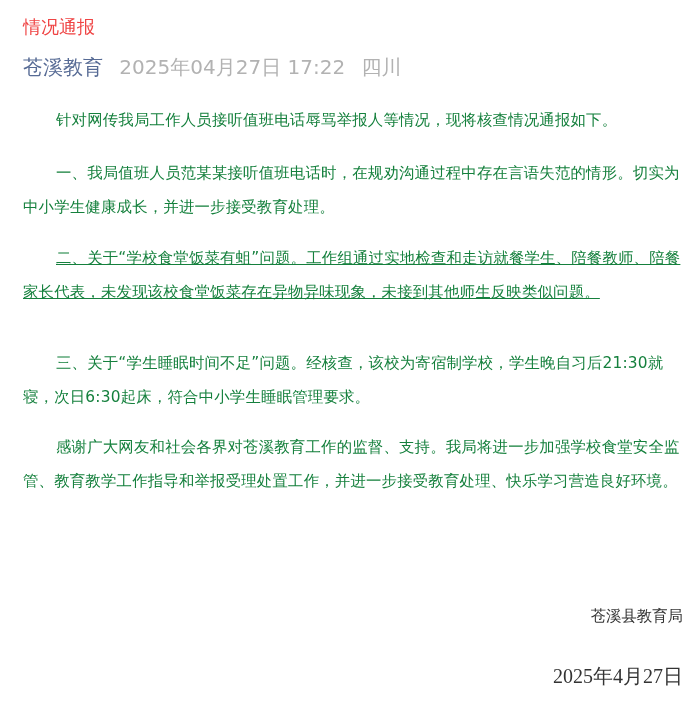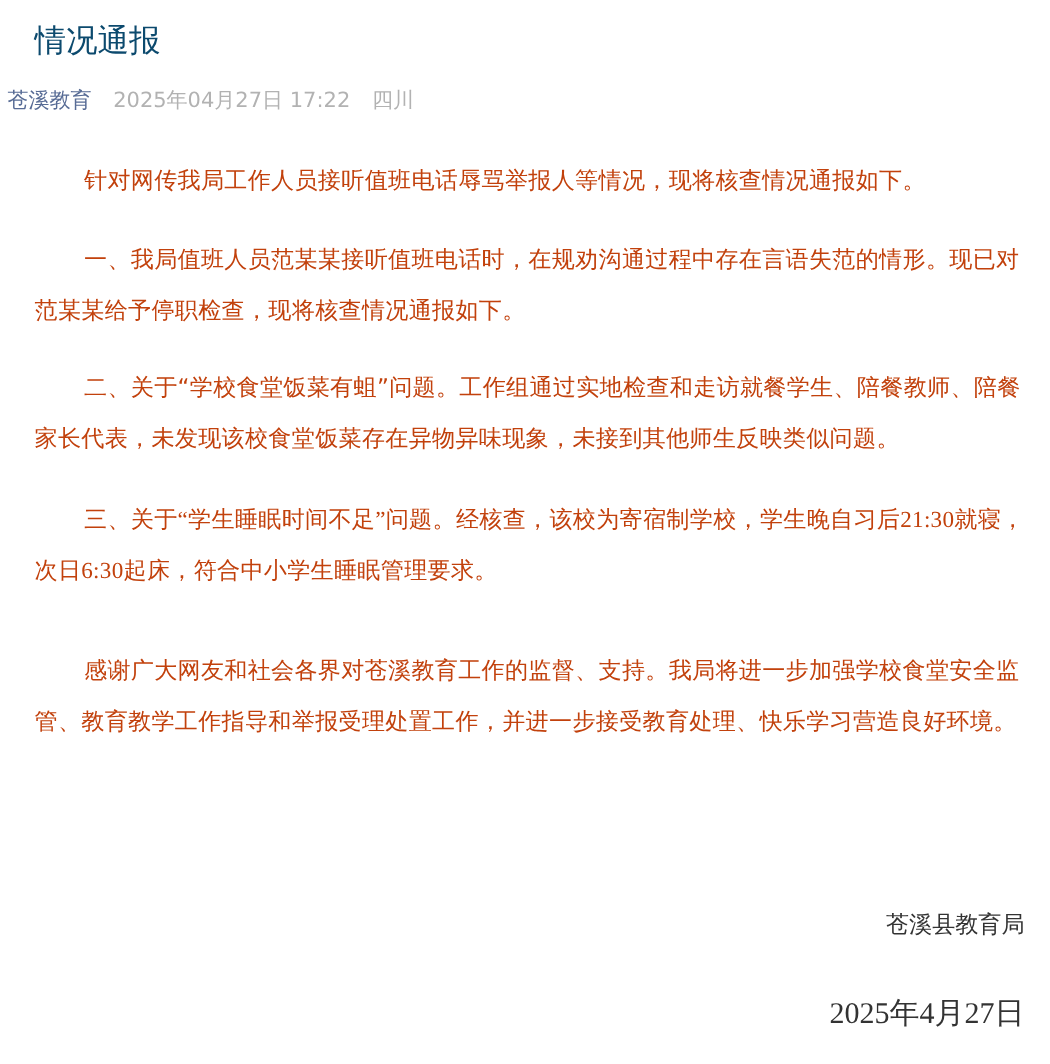--- a/index.html
+++ b/index.html
@@ -18,61 +18,61 @@
     .article {
       position: absolute;
       left: 0;
       top: 0;
       width: 700px;
     }
     .title {
       position: absolute;
       left: 23px;
       top: 12px;
-      font-size: 21px;
+      font-size: 18px;
       line-height: 30px;
-      color: #0c4a6e;
+      color: #ef4444;
       font-weight: normal;
       margin: 0;
       white-space: nowrap;
     }
     .meta {
       position: absolute;
-      left: 5px;
+      left: 23px;
       top: 57px;
-      font-size: 14px;
+      font-size: 20px;
       line-height: 20px;
       white-space: nowrap;
     }
     .meta .account {
       color: #576b95;
       margin-right: 10px;
     }
     .meta .time {
       color: #b2b2b2;
       margin-right: 10px;
     }
     .meta .loc {
       color: #b2b2b2;
     }
     .para {
       position: absolute;
       left: 23px;
       width: 660px;
       font-size: 15.4px;
       line-height: 34px;
-      color: #c2410c;
+      color: #15803d;
       text-indent: 33px;
       margin: 0;
       letter-spacing: 0.2px;
     }
     .p0 { top: 103px; }
     .p1 { top: 156px; }
-    .p2 { top: 241px; }
-    .p3 { top: 330px; font-family: Liberation Serif, serif; }
+    .p2 { top: 241px; text-decoration: underline; }
+    .p3 { top: 346px; }
     .p4 { top: 430px; }
     .sign {
       position: absolute;
       right: 17px;
       font-size: 15.4px;
       line-height: 24px;
       color: #333333;
       text-align: left;
       white-space: nowrap;
     }
@@ -89,20 +89,20 @@
 <div class="article">
   <h1 class="title">情况通报</h1>
 
   <div class="meta">
     <span class="account">苍溪教育</span>
     <span class="time">2025年04月27日 17:22</span>
     <span class="loc">四川</span>
   </div>
 
   <p class="para p0">针对网传我局工作人员接听值班电话辱骂举报人等情况，现将核查情况通报如下。</p>
-  <p class="para p1">一、我局值班人员范某某接听值班电话时，在规劝沟通过程中存在言语失范的情形。现已对范某某给予停职检查，现将核查情况通报如下。</p>
+  <p class="para p1">一、我局值班人员范某某接听值班电话时，在规劝沟通过程中存在言语失范的情形。切实为中小学生健康成长，并进一步接受教育处理。</p>
   <p class="para p2">二、关于“学校食堂饭菜有蛆”问题。工作组通过实地检查和走访就餐学生、陪餐教师、陪餐家长代表，未发现该校食堂饭菜存在异物异味现象，未接到其他师生反映类似问题。</p>
   <p class="para p3">三、关于“学生睡眠时间不足”问题。经核查，该校为寄宿制学校，学生晚自习后21:30就寝，次日6:30起床，符合中小学生睡眠管理要求。</p>
   <p class="para p4">感谢广大网友和社会各界对苍溪教育工作的监督、支持。我局将进一步加强学校食堂安全监管、教育教学工作指导和举报受理处置工作，并进一步接受教育处理、快乐学习营造良好环境。</p>
 
   <div class="sign sign-org">苍溪县教育局</div>
   <div class="sign sign-date">2025年4月27日</div>
 </div>
 
 </body></html>

